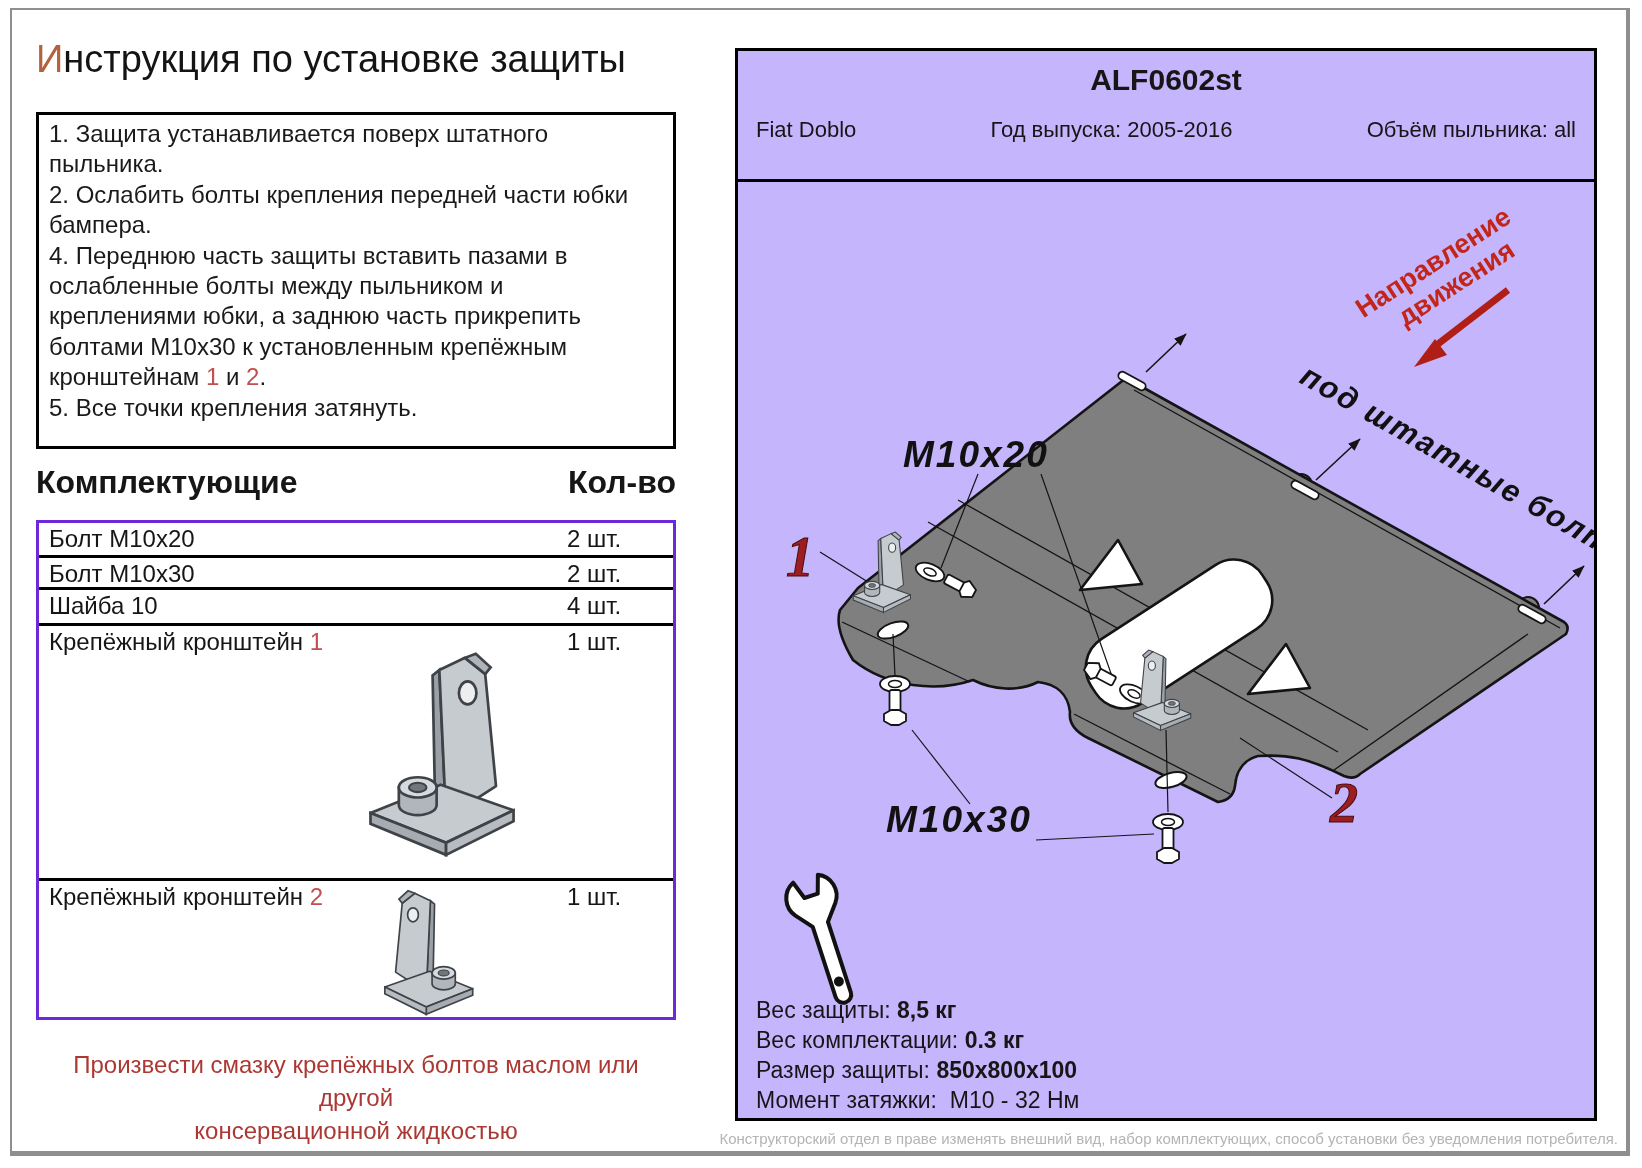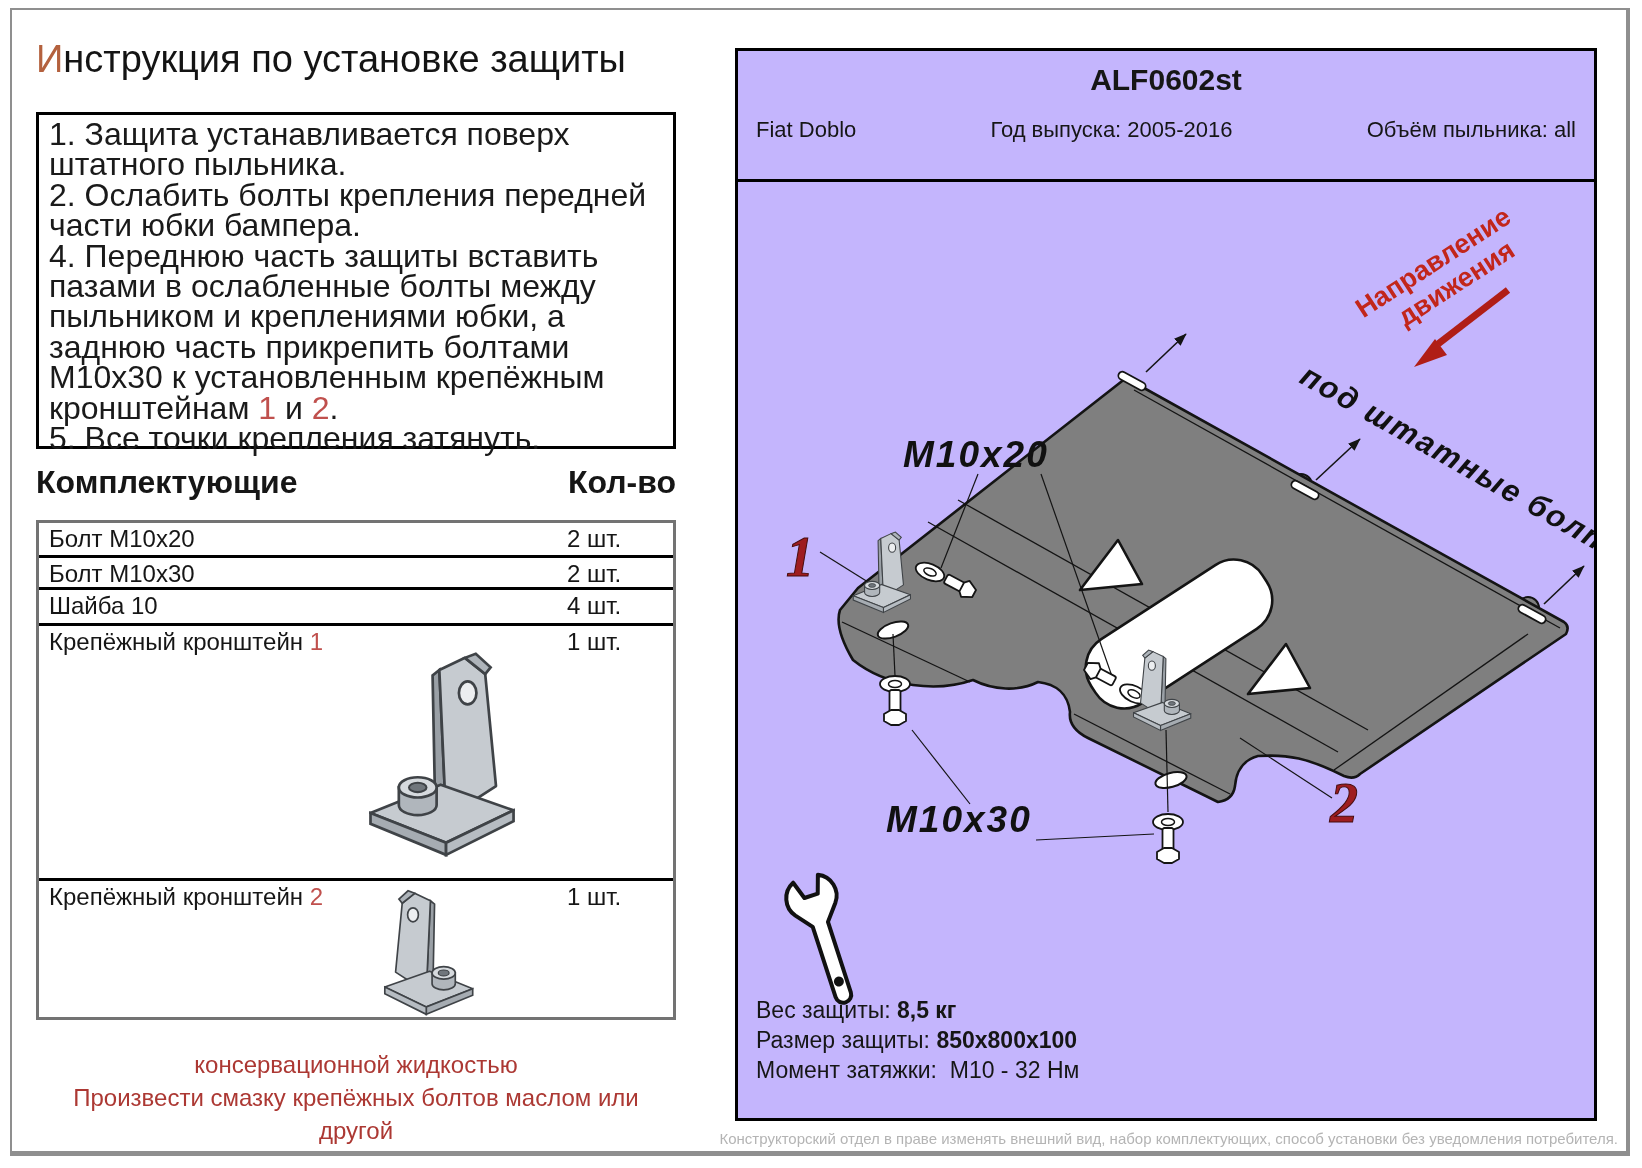--- a/index.html
+++ b/index.html
@@ -7,28 +7,28 @@
   .page{position:relative;width:1642px;height:1168px;background:#ffffff;overflow:hidden;
         font-family:"Liberation Sans",sans-serif;color:#161616;}
   .frame{position:absolute;left:10px;top:8px;width:1620px;height:1148px;
          border:2px solid #8f8f8f;border-right-width:4px;border-bottom-width:5px;pointer-events:none;}
 
   
   .title{position:absolute;left:36px;top:38px;font-size:38px;letter-spacing:0px;color:#141414;white-space:nowrap;}
   .title .ini{color:#b4613e;}
 
   .instr{position:absolute;left:36px;top:112px;width:640px;height:337px;border:3px solid #000;
-         padding:4px 26px 0 10px;font-size:32px;line-height:30.4px;color:#1a1a1a;}
+         padding:4px 26px 0 10px;font-size:24px;line-height:30.4px;color:#1a1a1a;}
   .instr p{margin:0;}
   .rd{color:#c0504d;}
 
   .comp-head{position:absolute;left:36px;top:464px;width:640px;display:flex;justify-content:space-between;
              font-size:32px;font-weight:bold;}
 
-  .tbl{position:absolute;left:36px;top:520px;width:640px;height:500px;border:3px solid #737373;}
+  .tbl{position:absolute;left:36px;top:520px;width:640px;height:500px;border:3px solid #6d28d9;}
   .trow{position:relative;border-bottom:3px solid #000;font-size:24px;}
   .trow:last-child{border-bottom:none;}
   .trow .lbl{position:absolute;left:10px;top:2px;white-space:nowrap;}
   .trow .qty{position:absolute;left:528px;top:2px;white-space:nowrap;}
   .r1{height:35px;} .r2{height:32px;} .r3{height:36px;} .r4{height:255px;} .r5{height:136px;}
   .bkt-img{position:absolute;}
 
   .warning{position:absolute;left:36px;top:1048px;width:640px;text-align:center;
            font-size:24px;line-height:33px;color:#ac3833;}
 
@@ -117,22 +117,22 @@
     <div class="trow r5">
       <span class="lbl"><span>Крепёжный кронштейн </span><span class="rd">2</span></span>
       <span class="qty">1 шт.</span>
       <svg class="bkt-img" style="left:340px;top:6px;" width="102" height="132" viewBox="-4 -4 123 158">
         <use href="#bkt" transform="translate(115,0) scale(-1,1)"></use>
       </svg>
     </div>
   </div>
 
   <div class="warning">
+    <div>Произвести смазку крепёжных болтов маслом или другой</div>
     <div>консервационной жидкостью</div>
-    <div>Произвести смазку крепёжных болтов маслом или другой</div>
   </div>
 
   <div class="panel">
     <div class="panel-code">ALF0602st</div>
     <div class="panel-sub">
       <span>Fiat Doblo</span>
       <span>Год выпуска: 2005-2016</span>
       <span>Объём пыльника: all</span>
     </div>
     <div class="panel-divider"></div>
@@ -245,19 +245,20 @@
       </g>
 
       <g transform="translate(91,769) rotate(-18)">
         <path d="M -8,46 L -8,-28 L -21,-44 A 21,21 0 0 1 -13,-76 L -7,-58 L 7,-58 L 13,-76 A 21,21 0 0 1 21,-44 L 8,-28 L 8,46 A 8,8 0 0 1 -8,46 Z" fill="#fff" stroke="#111" stroke-width="4" stroke-linejoin="round"></path>
         <circle cx="0" cy="32" r="5" fill="#111"></circle>
       </g>
     </svg>
 
     <div class="specs">
       <div class="sline"><span>Вес защиты: </span><b>8,5 кг</b></div>
+      <div class="sline"><span>Вес комплектации: </span><b>0.3 кг</b></div>
       <div class="sline"><span>Размер защиты: </span><b>850х800х100</b></div>
       <div class="sline"><span>Момент затяжки:  </span><b class="nv">М10 - 32 Нм</b></div>
     </div>
   </div>
 
   <div class="footer">Конструкторский отдел в праве изменять внешний вид, набор комплектующих, способ установки без уведомления потребителя.</div>
 </div>
 
 </body></html>

